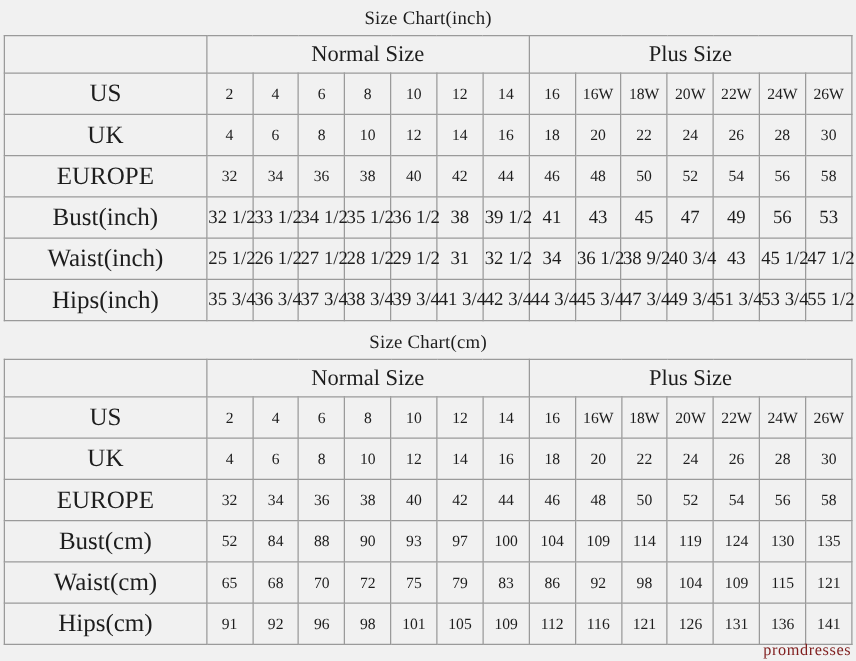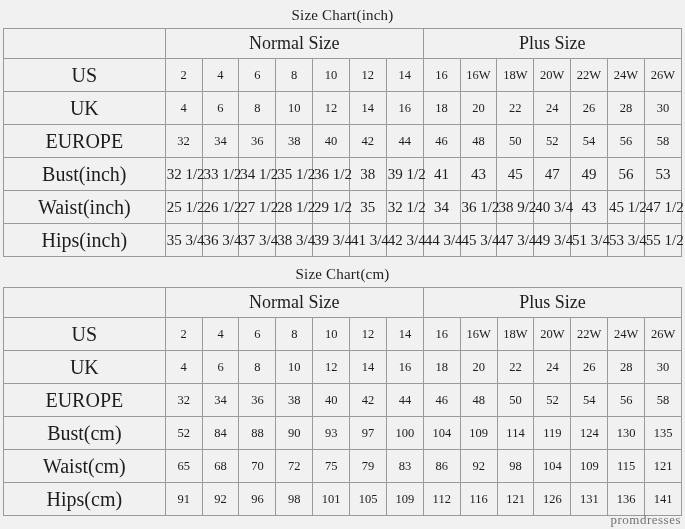--- a/index.html
+++ b/index.html
@@ -73,21 +73,21 @@
     font-size: 15px;
   }
   col.labelcol { width: 146px; }
   col.datacol  { width: 33.3px; }
   .watermark {
     position: absolute;
     right: 4px;
     bottom: 1px;
     font-family: "Liberation Serif", serif;
     font-size: 13px;
-    color: #737373;
+    color: #7f1d1d;
     letter-spacing: .5px;
     pointer-events: none;
   }
 </style>
 </head>
 <body>
 
 <div class="page">
 
   <div class="chart-block">
@@ -191,21 +191,21 @@
           <td class="cell small">53</td>
         </tr>
 
         <tr>
           <td class="rowlabel">Waist(inch)</td>
           <td class="cell small">25 1/2</td>
           <td class="cell small">26 1/2</td>
           <td class="cell small">27 1/2</td>
           <td class="cell small">28 1/2</td>
           <td class="cell small">29 1/2</td>
-          <td class="cell small">35</td>
+          <td class="cell small">31</td>
           <td class="cell small">32 1/2</td>
           <td class="cell small">34</td>
           <td class="cell small">36 1/2</td>
           <td class="cell small">38 9/2</td>
           <td class="cell small">40 3/4</td>
           <td class="cell small">43</td>
           <td class="cell small">45 1/2</td>
           <td class="cell small">47 1/2</td>
         </tr>
 

